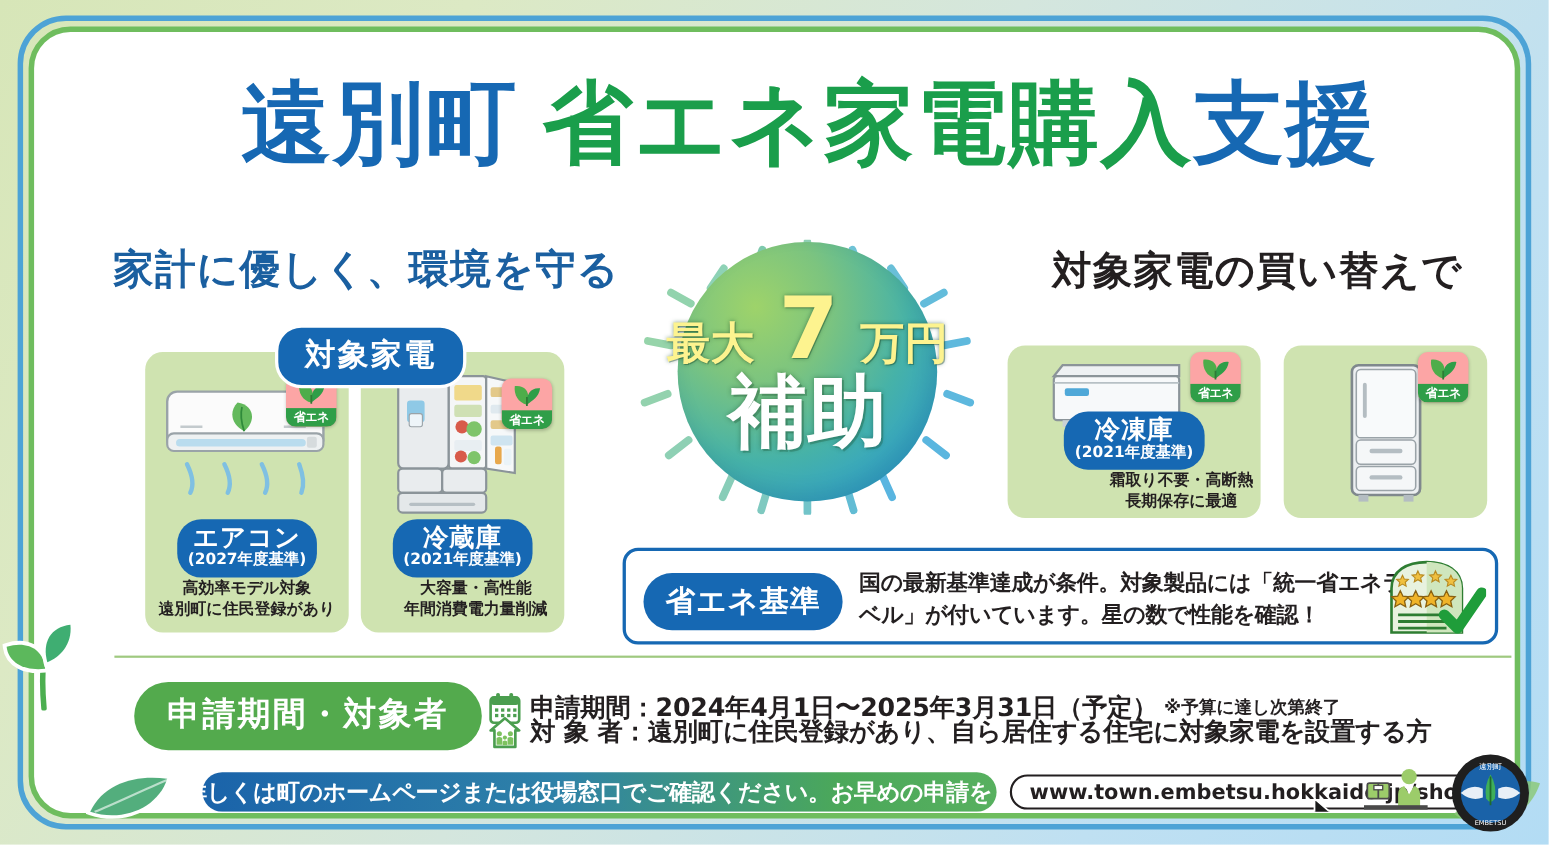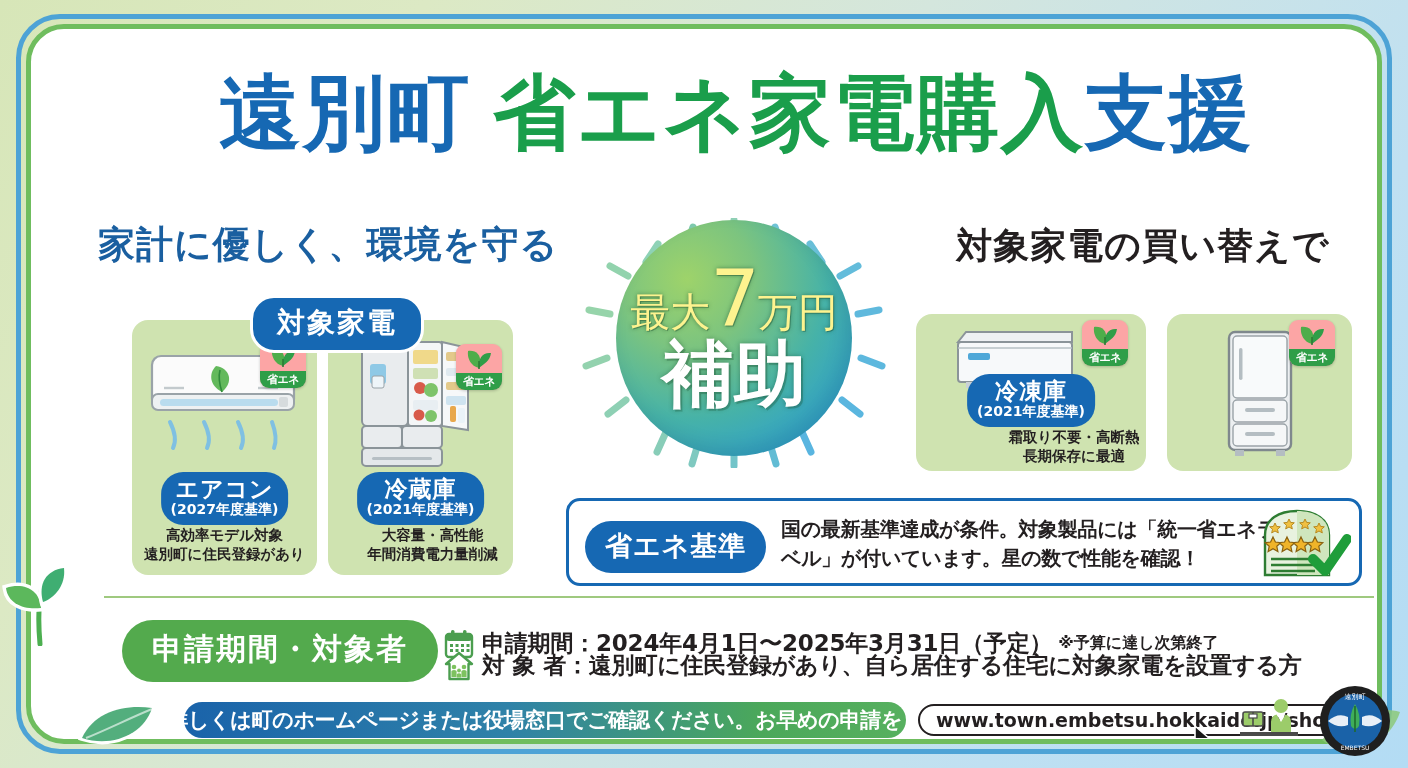--- a/index.html
+++ b/index.html
@@ -49,21 +49,21 @@
     line-height: 1.0;
     white-space: nowrap;
   }
   .t-blue { color: #1668b3; }
   .t-green { color: #1a9e4b; }
   .t-sp { display: inline-block; width: 22px; }
 
   
   .sub-left {
     position: absolute; left: 66px; top: 190px; width: 470px;
-    text-align: left;
+    text-align: center;
     font-size: 37px; font-weight: bold; color: #1a5fa0;
     letter-spacing: 1px;
     white-space: nowrap;
   }
   .sub-right {
     position: absolute; left: 876px; top: 192px; width: 470px;
     text-align: center;
     font-size: 36px; font-weight: bold; color: #231f20;
     letter-spacing: 1px;
     white-space: nowrap;
@@ -74,24 +74,24 @@
   .burst { position: absolute; left: 0; top: 0; width: 340px; height: 250px; }
   .circle {
     position: absolute; left: 54px; top: 2px; width: 236px; height: 236px;
     border-radius: 50%;
     background: radial-gradient(circle at 30% 25%, #9ed36a 0%, #7cc47f 28%, #46b2a8 58%, #2e9fcf 85%, #2b93c9 100%);
     box-shadow: inset -6px -8px 18px rgba(0,0,0,0.10);
     display: flex; flex-direction: column;
     align-items: center; justify-content: center;
   }
   .circle-top {
-    font-size: 40px; font-weight: normal; color: #fdf38f;
+    font-size: 40px; font-weight: bold; color: #fdf38f;
     text-shadow: 0 0 4px rgba(20,70,40,.55), 1px 1px 0 rgba(20,70,40,.35);
     line-height: 1; white-space: nowrap;
-    display: flex; align-items: baseline;
+    display: flex; align-items: baseline; gap: 22px;
   }
   .circle-top .big {
     font-size: 78px; line-height: .85;
     margin: 0 -2px 0 0;
   }
   .circle-bot {
     font-size: 72px; font-weight: bold; color: #ffffff;
     text-shadow: 0 0 5px rgba(20,70,40,.45), 2px 2px 0 rgba(20,70,40,.25);
     line-height: 1; margin-top: 6px; white-space: nowrap;
   }

